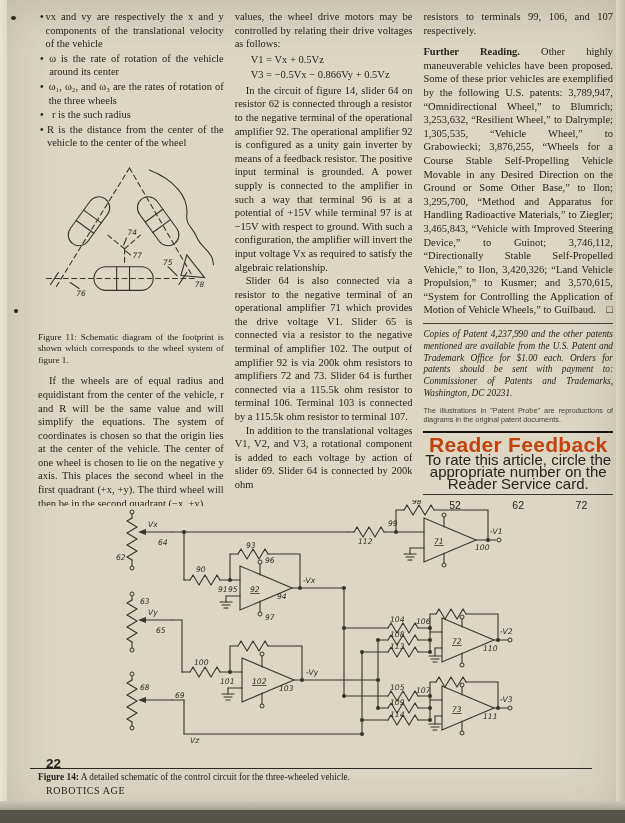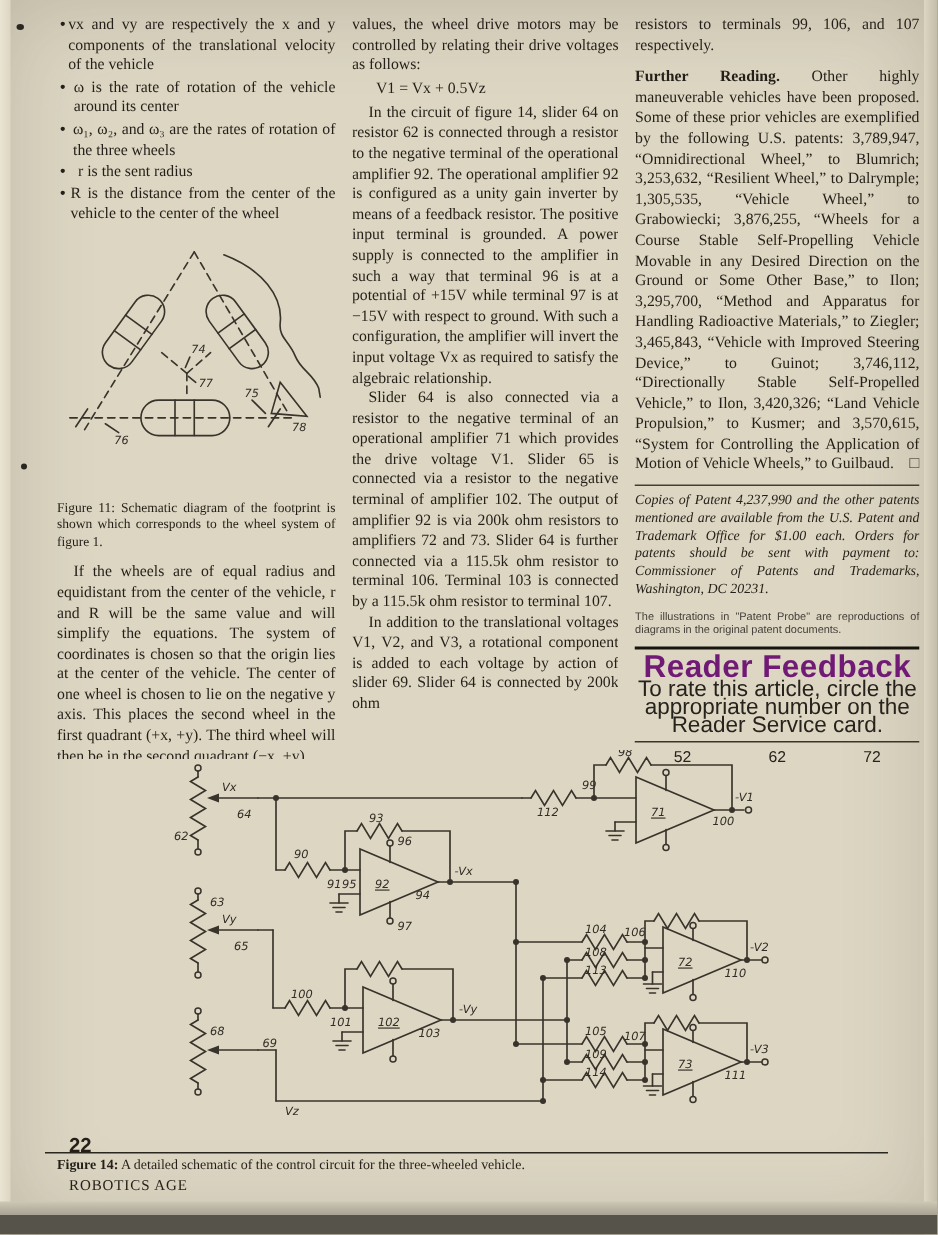--- a/index.html
+++ b/index.html
@@ -35,21 +35,21 @@
   .gap{height:8px;}
   .copies{font-style:italic;font-size:9.3px;line-height:11.8px;border-top:1px solid #433e34;
           padding-top:5px;margin-top:6px;}
   .illus{font-family:"Liberation Sans", sans-serif;font-size:7.3px;line-height:9px;
          color:#45403a;margin-top:6px;}
   .endmark{float:right;font-size:11px;}
 
   .rfbox{margin-top:7px;border-top:2px solid #17140f;padding-top:3px;
          font-family:"Liberation Sans", sans-serif;}
   .rftitle{font-size:21px;font-weight:bold;text-align:center;letter-spacing:.3px;
-           color:#701a75;margin:2px 0 3px 0;}
+           color:#c2410c;margin:2px 0 3px 0;}
   .rftext{font-size:15px;line-height:12px;text-align:center;color:#26221c;}
   .rftable{margin-top:4px;border-top:1px solid #3a352c;border-bottom:1px solid #3a352c;
            padding:3px 0 4px 0;display:flex;}
   .rfcell{flex:1;text-align:center;font-size:10.5px;line-height:15px;color:#26221c;}
 
   .fig14{position:absolute;left:32px;top:500px;z-index:2;}
   .cap14{position:absolute;left:38px;top:772px;width:540px;font-size:9.3px;}
   .rule14{position:absolute;left:30px;top:768px;width:562px;border-top:1.6px solid #2a2620;}
   .footer{position:absolute;left:46px;top:756px;display:flex;align-items:baseline;gap:14px;flex-direction:column;}
   .pgnum{font-family:"Liberation Sans", sans-serif;font-weight:bold;font-size:13.5px;}
@@ -86,21 +86,21 @@
         <div class="bullet">
             <span class="bmark">•</span>
             <span>ω is the rate of rotation of the vehicle around its center</span>
           </div>
         <div class="bullet">
             <span class="bmark">•</span>
             <span>ω₁, ω₂, and ω₃ are the rates of rotation of the three wheels</span>
           </div>
         <div class="bullet">
             <span class="bmark">•</span>
-            <span>r is the sent radius</span>
+            <span>r is the such radius</span>
           </div>
         <div class="bullet">
             <span class="bmark">•</span>
             <span>R is the distance from the center of the vehicle to the center of the wheel</span>
           </div>
       </div>
 
       
       <svg class="fig11" width="184" height="162" viewBox="0 0 185 164">
         <line class="sl d" x1="92" y1="6" x2="18" y2="126"></line>
@@ -142,20 +142,21 @@
       <div class="figcap"><b>Figure 11:</b><span> Schematic diagram of the footprint is shown which corresponds to the wheel system of figure 1.</span></div>
 
       <p class="indent">If the wheels are of equal radius and equidistant from the center of the vehicle, r and R will be the same value and will simplify the equations. The system of coordinates is chosen so that the origin lies at the center of the vehicle. The center of one wheel is chosen to lie on the negative y axis. This places the second wheel in the first quadrant (+x, +y). The third wheel will then be in the second quadrant (−x, +y).</p>
       
     </div>
 
     <div class="col col-m">
       <p class="noindent">values, the wheel drive motors may be controlled by relating their drive voltages as follows:</p>
       <div class="eqs">
         <div>V1 = Vx + 0.5Vz</div>
+        <div>V3 = −0.5Vx − 0.866Vy + 0.5Vz</div>
       </div>
       <p class="indent">In the circuit of figure 14, slider 64 on resistor 62 is connected through a resistor to the negative terminal of the operational amplifier 92. The operational amplifier 92 is configured as a unity gain inverter by means of a feedback resistor. The positive input terminal is grounded. A power supply is connected to the amplifier in such a way that terminal 96 is at a potential of +15V while terminal 97 is at −15V with respect to ground. With such a configuration, the amplifier will invert the input voltage Vx as required to satisfy the algebraic relationship.</p>
       <p class="indent">Slider 64 is also connected via a resistor to the negative terminal of an operational amplifier 71 which provides the drive voltage V1. Slider 65 is connected via a resistor to the negative terminal of amplifier 102. The output of amplifier 92 is via 200k ohm resistors to amplifiers 72 and 73. Slider 64 is further connected via a 115.5k ohm resistor to terminal 106. Terminal 103 is connected by a 115.5k ohm resistor to terminal 107.</p>
       <p class="indent">In addition to the translational voltages V1, V2, and V3, a rotational component is added to each voltage by action of slider 69. Slider 64 is connected by 200k ohm</p>
     </div>
 
     <div class="col col-r">
       <p class="noindent">resistors to terminals 99, 106, and 107 respectively.</p>
       <div class="gap"></div>
       <p class="noindent"><span class="frlead">Further Reading.</span><span> Other highly maneuverable vehicles have been proposed. Some of these prior vehicles are exemplified by the following U.S. patents: 3,789,947, “Omnidirectional Wheel,” to Blumrich; 3,253,632, “Resilient Wheel,” to Dalrymple; 1,305,535, “Vehicle Wheel,” to Grabowiecki; 3,876,255, “Wheels for a Course Stable Self-Propelling Vehicle Movable in any Desired Direction on the Ground or Some Other Base,” to Ilon; 3,295,700, “Method and Apparatus for Handling Radioactive Materials,” to Ziegler; 3,465,843, “Vehicle with Improved Steering Device,” to Guinot; 3,746,112, “Directionally Stable Self-Propelled Vehicle,” to Ilon, 3,420,326; “Land Vehicle Propulsion,” to Kusmer; and 3,570,615, “System for Controlling the Application of Motion of Vehicle Wheels,” to Guilbaud.</span><span class="endmark">□</span></p>

